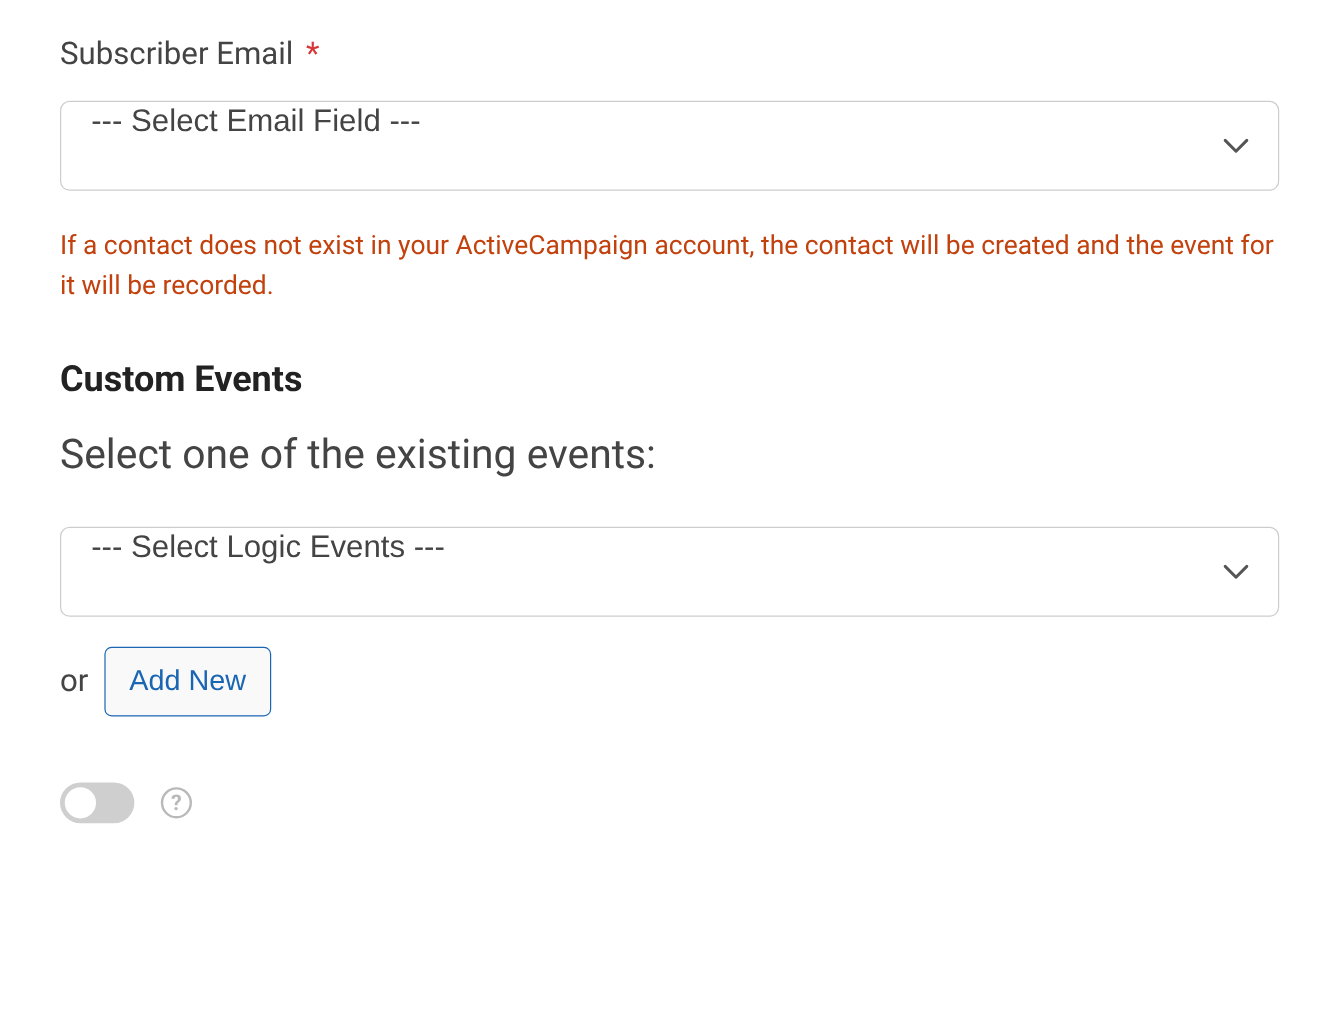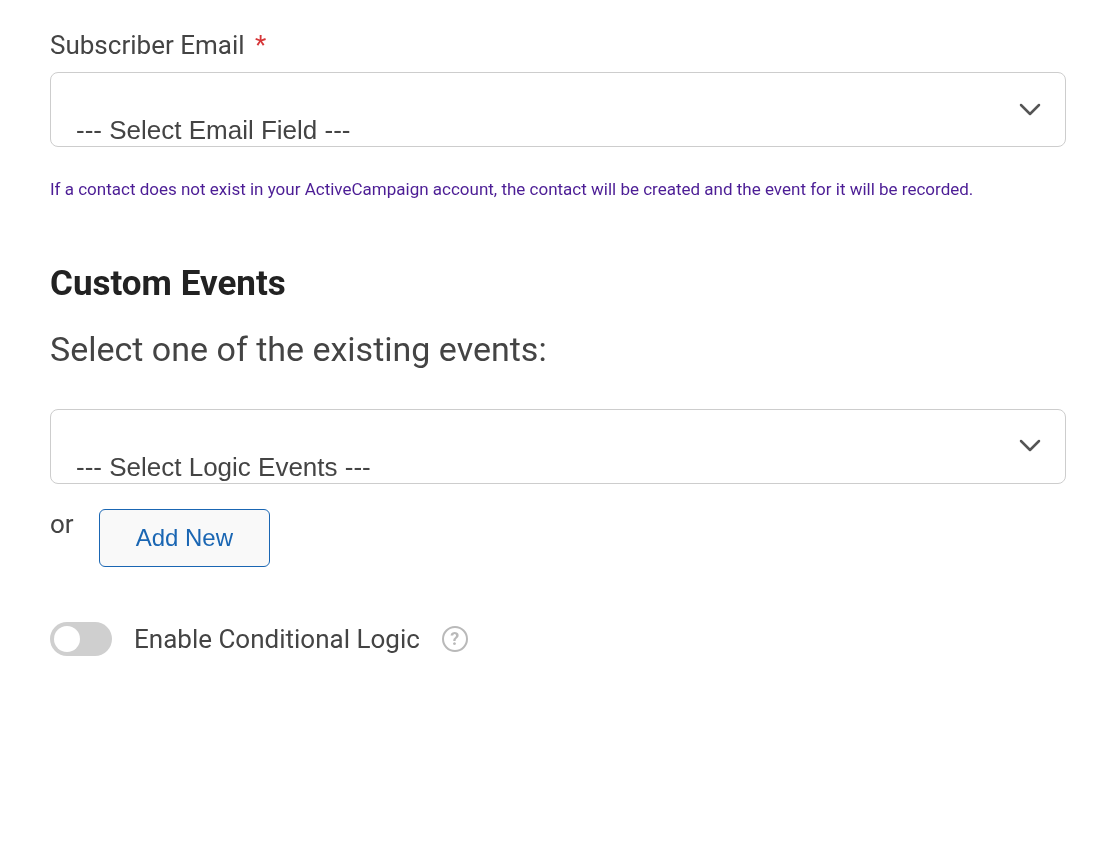--- a/index.html
+++ b/index.html
@@ -7,21 +7,21 @@
       margin: 0;
       padding: 30px 50px;
       font-family: -apple-system, BlinkMacSystemFont, "Segoe UI", Roboto, "Helvetica Neue", Arial, sans-serif;
       background: #fff;
       color: #444;
       width: 1116px;
     }
     .field-label {
       font-size: 26px;
       color: #444;
-      margin-bottom: 12px;
+      margin-bottom: 24px;
     }
     .required {
       color: #d63638;
       margin-left: 4px;
     }
     .select-wrap {
       position: relative;
       width: 100%;
     }
     .select {
@@ -32,63 +32,64 @@
       background: #fff;
       font-size: 26px;
       color: #444;
       padding: 0 60px 0 25px;
       appearance: none;
       -webkit-appearance: none;
       -moz-appearance: none;
       cursor: pointer;
       text-align: left;
       display: flex;
-      align-items: flex-end;
+      align-items: flex-start;
     }
     .chevron {
       position: absolute;
       right: 25px;
       top: 50%;
       transform: translateY(-50%);
       pointer-events: none;
     }
     .chevron svg { display:block; }
     .helper-text {
-      font-size: 17px;
-      color: #4c1d95;
+      font-size: 22px;
+      color: #c2410c;
       line-height: 1.5;
-      margin: 30px 0 60px 0;
+      margin: 30px 0 44px 0;
     }
     .section-heading {
-      font-size: 35px;
+      font-size: 30px;
       font-weight: 700;
       color: #222;
       margin: 0 0 25px 0;
     }
     .sub-label {
       font-size: 34px;
       color: #444;
       margin-bottom: 40px;
     }
     .or-row {
       display: flex;
-      gap: 25px;
+      align-items: center;
+      gap: 13px;
       margin-top: 25px;
     }
     .or-text {
       font-size: 26px;
       color: #444;
     }
     .btn-outline {
       border: 1px solid #1a66b3;
       background: #f9f9f9;
       color: #1a66b3;
       font-size: 24px;
       font-weight: 500;
-      padding: 14px 36px;
+      padding: 14px 20px;
       border-radius: 6px;
       cursor: pointer;
     }
     .toggle-row {
       display: flex;
       align-items: center;
       gap: 22px;
       margin-top: 55px;
     }
     .toggle {
@@ -166,17 +167,16 @@
 
 <div class="or-row">
   <span class="or-text">or</span>
   <button type="button" class="btn-outline">Add New</button>
 </div>
 
 <div class="toggle-row">
   <button type="button" class="toggle" role="switch" aria-checked="false">
     <span class="knob"></span>
   </button>
-  <span class="toggle-label">Enable Conditional Logic</span>
   <span class="help-icon">
     <span>?</span>
   </span>
 </div>
 
 </body></html>

